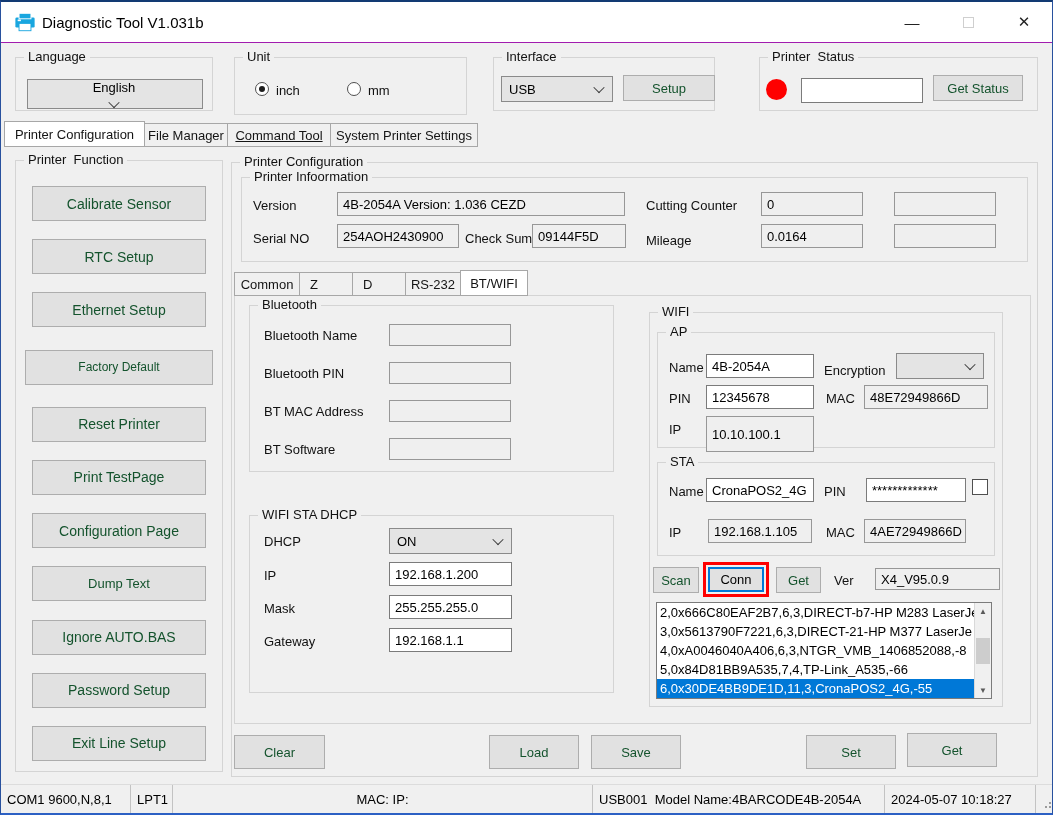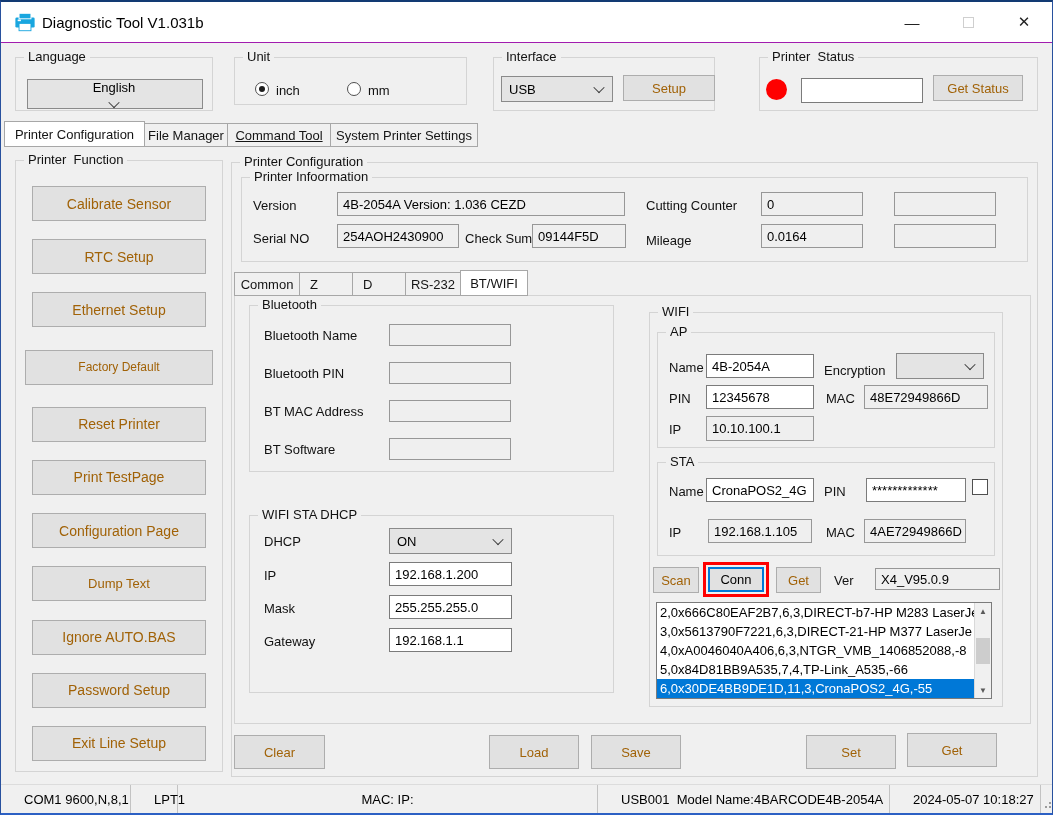--- a/index.html
+++ b/index.html
@@ -9,42 +9,42 @@
        border-top:2px solid #123a73;border-bottom:2px solid #2c60c4;}
   .abs{position:absolute;}
   .titlebar{position:absolute;left:0;top:0;width:100%;height:41px;background:#ffffff;border-bottom:1px solid #a21caf;display:flex;align-items:center;}
   .title-text{font-size:15px;color:#000;margin-left:10px;white-space:pre;}
   .win-controls{position:absolute;right:0;top:0;height:40px;display:flex;}
   .wc{width:56px;height:40px;display:flex;align-items:center;justify-content:center;font-size:15px;color:#222;}
   .maxsq{width:11px;height:11px;border:1px solid #cfcfcf;}
   .group{position:absolute;border:1px solid #d4d4d4;}
   .legend{position:absolute;top:-9px;left:8px;background:#f0f0f0;padding:0 4px;font-size:13px;color:#111;white-space:pre;line-height:16px;}
   .lbl{position:absolute;font-size:13px;color:#111;white-space:pre;}
-  .btn{position:absolute;background:#e1e1e1;border:1px solid #adadad;display:flex;align-items:center;justify-content:center;font-size:13px;color:#a16207;cursor:default;}
+  .btn{position:absolute;background:#e1e1e1;border:1px solid #adadad;display:flex;align-items:center;justify-content:center;font-size:13px;color:#14532d;cursor:default;}
   .field{position:absolute;background:#fff;border:1px solid #7b7b7b;font-size:13px;color:#000;display:flex;align-items:center;padding:0 5px;overflow:hidden;white-space:pre;}
   .field.ro{background:#efefef;border-color:#979797;}
   .combo{position:absolute;background:#e4e4e4;border:1px solid #8a8a8a;display:flex;align-items:center;justify-content:space-between;padding:0 9px 0 7px;font-size:13px;color:#000;}
   .chev{width:8px;height:8px;border-left:1px solid #3c3c3c;border-bottom:1px solid #3c3c3c;transform:rotate(-45deg) translate(1px,-1px);}
   .radio{position:absolute;width:14px;height:14px;border-radius:50%;border:1px solid #4f4f4f;background:#fff;}
   .radio .dot{position:absolute;left:3px;top:3px;width:6px;height:6px;border-radius:50%;background:#1d1d1d;}
   .checkbox{position:absolute;width:16px;height:16px;border:1px solid #4f4f4f;background:#fff;}
   .tabs{position:absolute;display:flex;align-items:flex-end;}
   .tab{height:24px;background:#f0f0f0;border:1px solid #a7a7a7;display:flex;align-items:center;justify-content:center;font-size:13px;color:#141414;margin-left:-1px;white-space:pre;}
   .tab:first-child{margin-left:0;}
   .tab.active{height:26px;background:#ffffff;z-index:3;}
   .tabpanel{position:absolute;border:1px solid #d4d4d4;background:#f0f0f0;}
   .list{position:absolute;background:#fff;border:1px solid #7b7b7b;display:flex;}
   .list-rows{flex:1;overflow:hidden;}
   .lrow{height:19px;font-size:13px;color:#000;display:flex;align-items:center;padding-left:3px;white-space:pre;overflow:hidden;}
   .lrow.sel{background:#0078d7;color:#fff;}
   .sbar{width:17px;background:#f0f0f0;border-left:1px solid #d9d9d9;position:relative;}
   .sarrow{position:absolute;left:0;width:16px;height:16px;display:flex;align-items:center;justify-content:center;font-size:8px;color:#5a5a5a;}
   .sthumb{position:absolute;left:1px;width:14px;background:#cdcdcd;}
   .statusbar{position:absolute;left:0;top:782px;width:100%;height:30px;background:#f0f0f0;border-top:1px solid #dcdcdc;display:flex;align-items:stretch;font-size:13px;color:#000;}
-  .sp{display:flex;align-items:center;padding:0 23px;border-right:1px solid #c3c3c3;white-space:pre;}
+  .sp{display:flex;align-items:center;padding:0 6px;border-right:1px solid #c3c3c3;white-space:pre;}
   .grip{position:absolute;right:5px;bottom:14px;width:2px;height:2px;background:transparent;
         box-shadow:8px 0 #9b9b9b,4px 4px #9b9b9b,8px 4px #9b9b9b,0 8px #9b9b9b,4px 8px #9b9b9b,8px 8px #9b9b9b;}
   .dot-red{position:absolute;border-radius:50%;}
   .connwrap{position:absolute;border:3px solid #fe0000;padding:2px;background:transparent;}
   .connbtn{position:relative;width:56px;height:25px;background:#e1e1e1;border:2px solid #0078d7;display:flex;align-items:center;justify-content:center;font-size:13px;}
 </style>
 </head>
 <body>
 
 <div class="win">
@@ -73,21 +73,21 @@
   </div>
 
   <div class="group" style="left:14px;top:55px;width:198px;height:54px;">
     <span class="legend">Language</span>
   </div>
   <div class="combo" style="left:26px;top:77px;width:176px;height:30px;flex-direction:column;">
     <span>English</span>
     <span class="chev"></span>
   </div>
 
-  <div class="group" style="left:233px;top:55px;width:233px;height:48px;">
+  <div class="group" style="left:233px;top:55px;width:233px;height:58px;">
     <span class="legend">Unit</span>
   </div>
   <span class="radio" style="left:254px;top:80px;">
       <span class="dot"></span>
     </span>
   <span class="lbl" style="left:275px;top:81px;">inch</span>
   <span class="radio" style="left:346px;top:80px;"></span>
   <span class="lbl" style="left:367px;top:81px;">mm</span>
 
   <div class="group" style="left:492px;top:55px;width:222px;height:54px;">
@@ -199,21 +199,21 @@
   <span class="lbl" style="left:823px;top:361px;z-index:2;">Encryption</span>
   <div class="combo" style="left:895px;top:351px;width:88px;height:26px;z-index:2;">
     <span></span>
     <span class="chev"></span>
   </div>
   <span class="lbl" style="left:668px;top:389px;z-index:2;">PIN</span>
   <div class="field" style="left:705px;top:383px;width:108px;height:24px;z-index:2;">12345678</div>
   <span class="lbl" style="left:825px;top:389px;z-index:2;">MAC</span>
   <div class="field ro" style="left:863px;top:383px;width:124px;height:24px;z-index:2;">48E72949866D</div>
   <span class="lbl" style="left:668px;top:420px;z-index:2;">IP</span>
-  <div class="field ro" style="left:705px;top:414px;width:108px;height:25px;z-index:2;">10.10.100.1</div>
+  <div class="field ro" style="left:705px;top:414px;width:108px;height:36px;z-index:2;">10.10.100.1</div>
 
   <div class="group" style="left:656px;top:460px;width:338px;height:94px;z-index:2;">
     <span class="legend">STA</span>
   </div>
   <span class="lbl" style="left:668px;top:482px;z-index:2;">Name</span>
   <div class="field" style="left:705px;top:476px;width:108px;height:24px;z-index:2;">CronaPOS2_4G</div>
   <span class="lbl" style="left:823px;top:482px;z-index:2;">PIN</span>
   <div class="field" style="left:865px;top:476px;width:100px;height:24px;z-index:2;">*************</div>
   <span class="checkbox" style="left:971px;top:477px;z-index:2;"></span>
   <span class="lbl" style="left:668px;top:523px;z-index:2;">IP</span>

